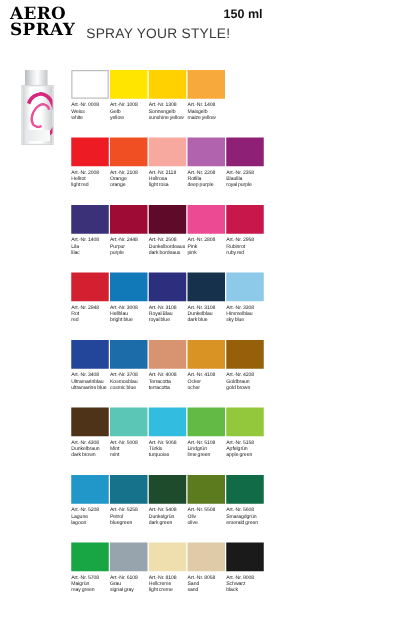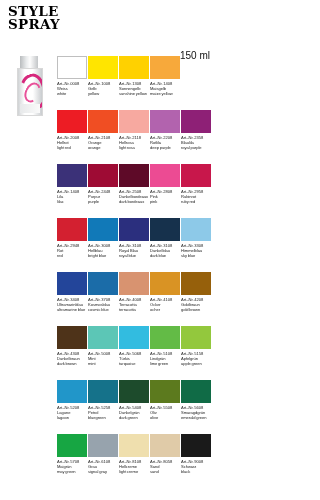--- a/index.html
+++ b/index.html
@@ -8,21 +8,21 @@
     font-family:"Liberation Sans",sans-serif;color:#1a1a1a;
   }
   .page{position:relative;width:217px;height:500px;box-sizing:border-box;padding:4px 5px 0 6px;}
 
   
   .header{position:relative;height:36px;}
   .brand{position:absolute;left:2px;top:1px;font-family:"DejaVu Serif",serif;
     font-weight:bold;font-size:13.5px;line-height:12.5px;letter-spacing:0.3px;color:#000;}
   .brand span{display:block;}
   .tagline{position:absolute;left:63px;top:17px;font-size:11px;letter-spacing:0.2px;color:#3a3a3a;}
-  .volume{position:absolute;right:2px;top:2px;font-size:10px;font-weight:normal;color:#111;margin-top:44px;}
+  .volume{position:absolute;right:2px;top:2px;font-size:10px;font-weight:bold;color:#111;}
 
   .subtitle{font-size:7.4px;font-weight:bold;color:#111;margin:1px 0 4px 2px;letter-spacing:0.1px;}
 
   
   .can-wrap{position:absolute;left:10px;top:56px;width:40px;height:60px;}
   .can{position:relative;width:26px;height:58px;margin-left:6px;}
   .cap{position:absolute;left:4px;top:0;width:18px;height:13px;
     background:linear-gradient(90deg,#b9bcbe 0%,#e9ebec 35%,#fdfdfd 55%,#c3c6c8 100%);}
   .body-can{position:absolute;left:1px;top:12px;width:24px;height:46px;
     background:linear-gradient(90deg,#cfd2d4 0%,#ffffff 28%,#ffffff 62%,#c9cccf 100%);
@@ -48,23 +48,24 @@
   .meta .de{}
   .meta .en{}
 </style>
 </head>
 <body>
 
 <div class="page">
 
   <div class="header">
     <div class="brand">
-      <span>STYLE</span>
+      <span>AERO</span>
       <span>SPRAY</span>
     </div>
+    <div class="tagline">SPRAY YOUR STYLE!</div>
     <div class="volume">150 ml</div>
   </div>
 
 
   <div class="can-wrap">
     <div class="can">
       <div class="cap"></div>
       <div class="body-can">
         <div class="swirl"></div>
         <div class="swirl2"></div>

